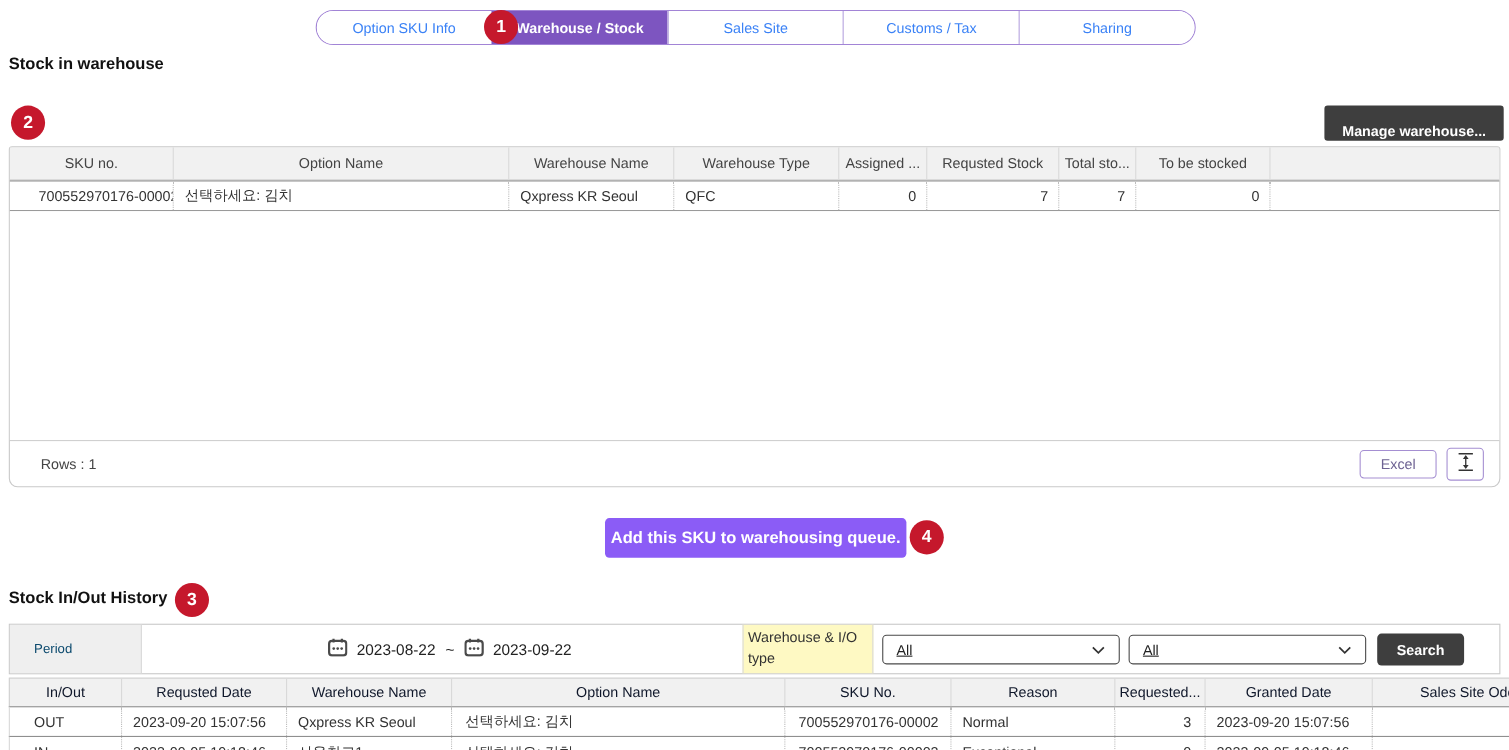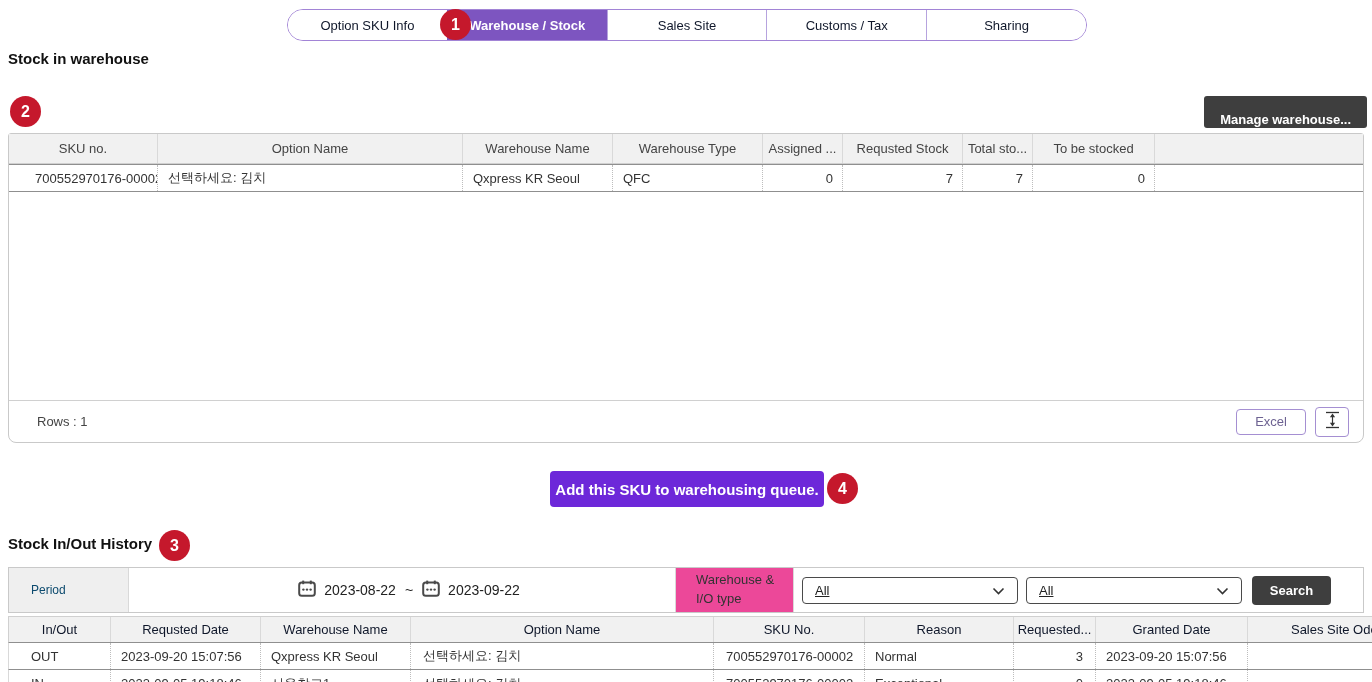--- a/index.html
+++ b/index.html
@@ -3,21 +3,21 @@
 <meta charset="utf-8">
 <style>
   * { margin:0; padding:0; box-sizing:border-box; }
   body { background:#fff; font-family:"Liberation Sans","DejaVu Sans",sans-serif; }
   .screen { position:relative; width:1372px; height:682px; background:#fff; overflow:hidden; }
 
   
   .tabbar { position:absolute; left:287px; top:9px; width:800px; height:32px;
             border:1px solid #a284d6; border-radius:17px; display:flex; overflow:hidden; background:#fff; }
   .tab { flex:1; display:flex; align-items:center; justify-content:center;
-         font-size:13px; color:#0f172a; border-left:1px solid #b6a3de; cursor:pointer; background:#fff; }
+         font-size:13px; color:#3b82f6; border-left:1px solid #b6a3de; cursor:pointer; background:#fff; }
   .tab:first-child { border-left:none; }
   .tab.active { background:#7d55c0; color:#fff; font-weight:bold; border-left-color:#7d55c0; }
 
   
   .badge { position:absolute; width:31px; height:31px; border-radius:50%; background:#c5182c;
            color:#fff; font-size:16px; font-weight:bold; display:flex; align-items:center; justify-content:center; z-index:30; }
   .badge-1 { left:440px; top:9px; }
   .badge-2 { left:10px;  top:96px; }
   .badge-3 { left:159px; top:530px; }
   .badge-4 { left:827px; top:473px; }
@@ -52,31 +52,31 @@
   .tfoot { height:42px; border-top:1px solid #d0d0d0; display:flex; align-items:center; padding:0 14px; }
   .rows-label { margin-left:14px; font-size:13px; color:#444; }
   .foot-right { margin-left:auto; display:flex; align-items:center; gap:9px; }
   .excel-btn { height:26px; padding:0 18px; background:#fff; border:1px solid #a58fd2; border-radius:4px;
                color:#6d6292; font-size:13px; font-family:inherit; cursor:pointer; }
   .rowheight-btn { width:34px; height:30px; background:#fff; border:1px solid #a58fd2; border-radius:4px;
                    display:flex; align-items:center; justify-content:center; cursor:pointer; }
 
   
   .add-btn { position:absolute; left:550px; top:471px; width:274px; height:36px;
-             background:#6d28d9; color:#fff; font-size:15px; font-weight:bold;
+             background:#8b5cf6; color:#fff; font-size:15px; font-weight:bold;
              border:none; border-radius:4px; font-family:inherit; cursor:pointer; }
 
   
   .filterbar { position:absolute; left:8px; top:567px; width:1356px; height:46px;
                border:1px solid #c9c9c9; display:flex; background:#fff; }
   .f-label { background:#efefef; display:flex; align-items:center; font-size:12px; color:#0c4a6e; }
   .f-period { width:120px; padding-left:22px; border-right:1px solid #d9d9d9; }
   .f-dates { width:546px; display:flex; align-items:center; gap:9px; padding-left:14px; font-size:14px; color:#222;justify-content:center; }
-  .f-wio { width:119px; background:#ec4899; border-left:1px solid #d9d9d9; border-right:1px solid #d9d9d9;
-           display:flex; align-items:center; padding-left:20px; font-size:13px; color:#333; line-height:1.45; }
+  .f-wio { width:119px; background:#fef9c3; border-left:1px solid #d9d9d9; border-right:1px solid #d9d9d9;
+           display:flex; align-items:center; padding-left:4px; font-size:13px; color:#333; line-height:1.45; }
   .f-controls { flex:1; display:flex; align-items:center; gap:8px; padding:0 12px 0 8px; }
   .select { width:216px; height:27px; border:1px solid #4a4a4a; border-radius:4px; background:#fff;
             display:flex; align-items:center; justify-content:space-between; padding:0 12px;
             font-size:13px; color:#222; cursor:pointer;text-decoration:underline; }
   .search-btn { width:79px; height:29px; border-radius:4px; font-size:13px; margin-left:2px; }
   .date-field { display:flex; align-items:center; gap:8px; cursor:pointer; }
 
   
   .table2 { position:absolute; left:8px; top:616px; width:1430px; }
   .grid2 { display:grid; grid-template-columns:102px 150px 150px 303px 151px 149px 82px 152px 191px; }

